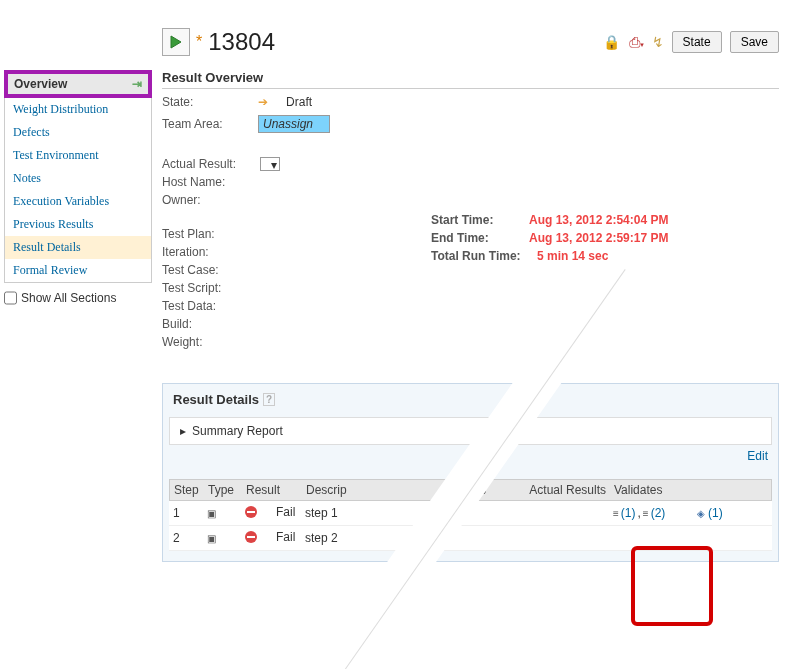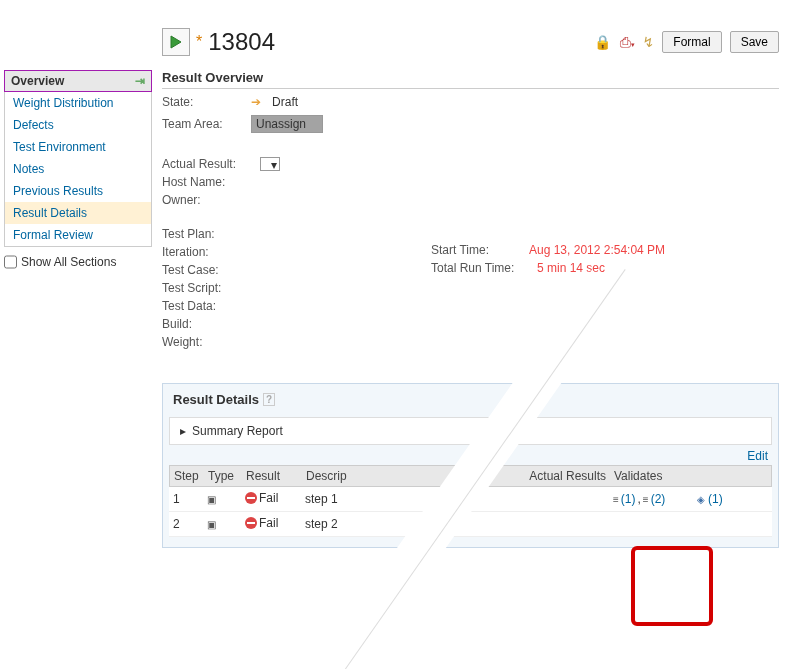--- a/index.html
+++ b/index.html
@@ -14,30 +14,31 @@
   overflow: hidden;
 }
 .sidebar {
   position: absolute;
   left: 4px;
   top: 70px;
   width: 148px;
 }
 .sidebar-header {
   background: #e8e8e8;
-  border: 1px solid #a21caf;
+  border: 4px solid #a21caf;
   padding: 3px 6px;
   font-weight: bold;
   display: flex;
   justify-content: space-between;
   align-items: center;
 }
 .sidebar-items {
   border: 1px solid #ccc;
   border-top: none;
+  font-family: Liberation Serif, serif;
 }
 .sidebar-item {
   padding: 4px 8px;
   color: #0066a0;
   cursor: pointer;
 }
 .sidebar-item.active {
   background: #fff1d4;
   color: #0066a0;
 }
@@ -86,28 +87,29 @@
   cursor: pointer;
 }
 
 .section-title {
   font-weight: bold;
   border-bottom: 1px solid #ccc;
   padding-bottom: 3px;
   margin-bottom: 6px;
   font-size: 13px;
 }
-.field-row { display: flex; align-items: center; gap: 11px; margin-bottom: 6px; }
+.field-row { display: flex; align-items: center; gap: 18px; margin-bottom: 6px; }
 .field-label { color: #555; width: 78px; }
 .state-arrow { color: #e8a33d; }
 .select-box {
   border: 1px solid #999;
   padding: 1px 16px 1px 4px;
-  background: #a3a3a3;
+  background: #7dd3fc;
   position: relative;
+  font-style: italic;
 }
 .spacer { height: 18px; }
 
 .two-col {
   display: flex;
   gap: 51px;
 }
 .col { flex: 0 0 auto; }
 .kv { display: flex; gap: 8px; margin-bottom: 4px; }
 .kv .k { color: #555; width: 90px; }
@@ -138,41 +140,41 @@
   border: 1px solid #ddd;
   margin: 6px 6px 0 6px;
   padding: 6px 10px;
   display: flex;
   align-items: center;
   gap: 6px;
 }
 .edit-link {
   text-align: right;
   color: #0066a0;
-  padding: 4px 10px 2px 0;
+  padding: 4px 10px 16px 0;
   cursor: pointer;
 }
 .step-table {
   padding: 0 6px 10px 6px;
 }
 .step-head, .step-row {
   display: grid;
   grid-template-columns: 34px 38px 60px 88px 100px 120px 84px 40px;
   align-items: center;
   gap: 0;
 }
 .step-head {
   background: #e8e8e8;
   border: 1px solid #ccc;
 }
 .step-head > div { padding: 3px 4px; color: #444; font-weight: normal; }
 .step-row { border-bottom: 1px solid #eee; background: #fff; }
 .step-row > div { padding: 4px 4px; }
 .fail-pill {
-  display: inline-flex; align-items: center; gap: 2px;
+  display: inline-flex; align-items: center; gap: 19px;
 }
 .fail-circle {
   width: 12px; height: 12px; border-radius: 50%;
   background: #d44; position: relative;
 }
 .fail-circle::after {
   content: ""; position: absolute;
   left: 2px; right: 2px; top: 5px; height: 2px;
   background: #fff;
 }
@@ -208,20 +210,21 @@
 <div class="sidebar">
   <div class="sidebar-header">
     <span>Overview</span>
     <span style="color:#6a6;">⇥</span>
   </div>
   <div class="sidebar-items">
     <div class="sidebar-item">Weight Distribution</div>
     <div class="sidebar-item">Defects</div>
     <div class="sidebar-item">Test Environment</div>
     <div class="sidebar-item">Notes</div>
+    <div class="sidebar-item">Execution Variables</div>
     <div class="sidebar-item">Previous Results</div>
     <div class="sidebar-item active">Result Details</div>
     <div class="sidebar-item">Formal Review</div>
   </div>
   <label class="sidebar-check">
     <input type="checkbox" style="">
     <span>Show All Sections</span>
   </label>
 </div>
 
@@ -233,21 +236,21 @@
             <polygon points="3,2 13,8 3,14" fill="#3a9a3a" stroke="#2a7a2a"></polygon>
           </svg>
       </div>
       <span class="dirty-star">*</span>
       <span class="title-text">13804</span>
     </div>
     <div class="title-right">
       <span class="action-icon" style="color:#c9a34a;">🔒</span>
       <span class="action-icon" style="color:#b33;">⎙<span style="font-size:7px;">▾</span></span>
       <span class="action-icon" style="color:#c9a34a;">↯</span>
-      <button class="btn">Formal</button>
+      <button class="btn">State</button>
       <button class="btn">Save</button>
     </div>
   </div>
 
   <div class="section-title">Result Overview</div>
   <div class="field-row">
     <span class="field-label">State:</span>
     <span class="state-arrow">➔</span>
     <span>Draft</span>
   </div>
@@ -288,24 +291,28 @@
       <div class="kv">
           <span class="k">Test Data:</span>
         </div>
       <div class="kv">
           <span class="k">Build:</span>
         </div>
       <div class="kv">
           <span class="k">Weight:</span>
         </div>
     </div>
-    <div class="col" style="margin-left:100px;margin-top:86px;">
+    <div class="col" style="margin-left:100px;margin-top:56px;font-weight:bold;">
       <div class="kv">
           <span class="k">Start Time:</span>
           <span class="v">Aug 13, 2012 2:54:04 PM</span>
+        </div>
+      <div class="kv">
+          <span class="k">End Time:</span>
+          <span class="v">Aug 13, 2012 2:59:17 PM</span>
         </div>
       <div class="kv">
           <span class="k" style="width:98px;">Total Run Time:</span>
           <span class="v">5 min 14 sec</span>
         </div>
     </div>
   </div>
 
   <div class="result-details-panel">
     <div class="rd-title">

